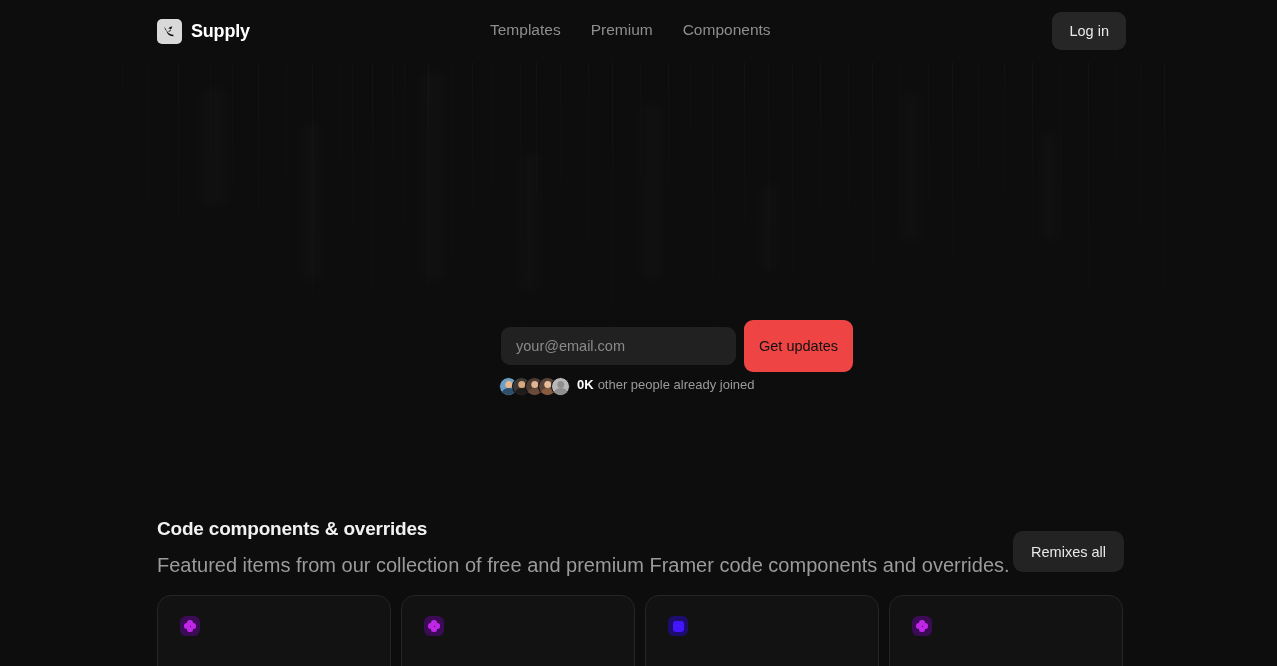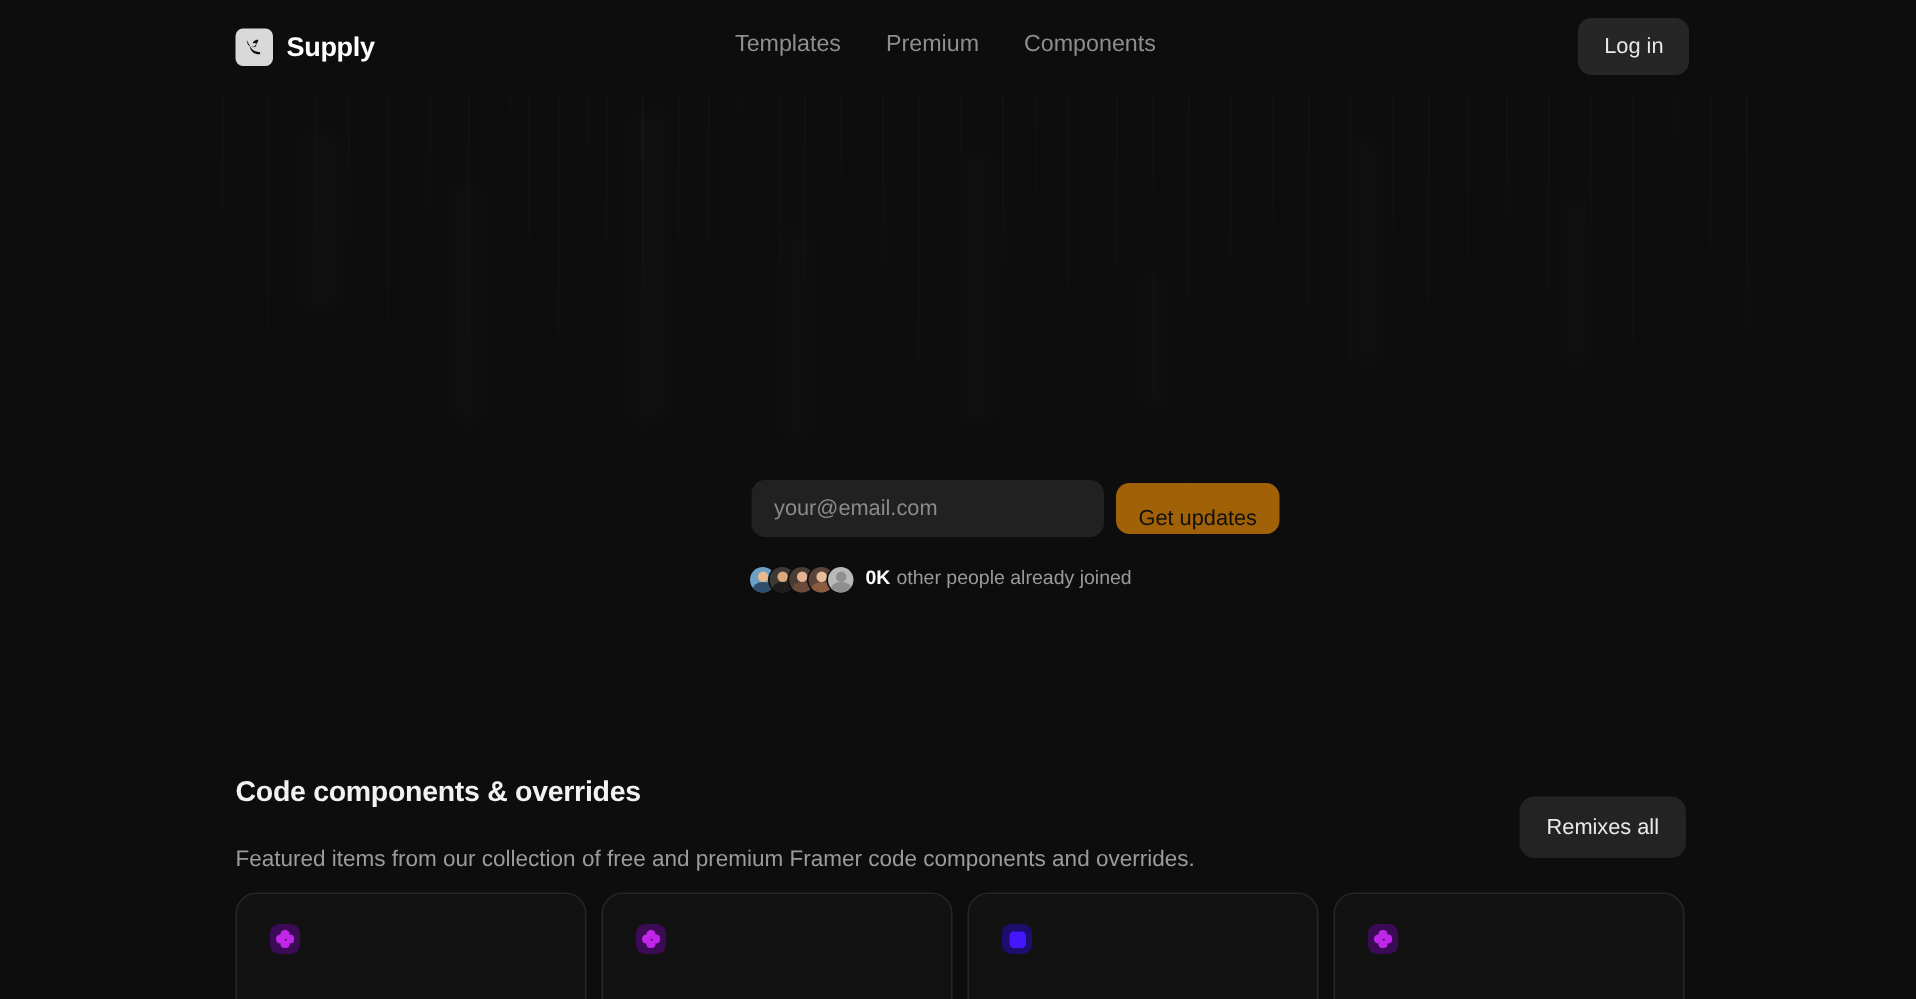--- a/index.html
+++ b/index.html
@@ -76,22 +76,22 @@
     position:absolute; left:462px; top:320px;
     display:flex; align-items:center; gap:8px; z-index:10;margin-left:39px;
   }
   .email-input{
     width:235px; height:38px; border:none; border-radius:9px;
     background:#212121; color:#e8e8e8;
     padding:0 15px; font-size:14.5px; font-family:inherit; outline:none;
   }
   .email-input::placeholder{ color:#8a8a8a; }
   .btn-updates{
-    height:34px; padding:16px 15px; border:none; border-radius:9px;
-    background:#a16207; color:#111111; font-size:14.5px;
+    height:52px; padding:16px 15px; border:none; border-radius:9px;
+    background:#ef4444; color:#111111; font-size:14.5px;
     font-family:inherit; cursor:pointer; white-space:nowrap;
   }
 
   .social-proof{
     position:absolute; left:499px; top:377px;
     display:flex; z-index:10;
   }
   .avatars{ display:flex; align-items:center; margin-right:7px; }
   .avatar{
     width:19px; height:19px; border-radius:50%;
@@ -112,21 +112,21 @@
   .proof-text{ color:#9a9a9a; font-size:13px; margin-left:4px; }
 
   
   .section-head{
     position:absolute; left:157px; top:518px; z-index:10;
   }
   .section-title{
     color:#f2f2f2; font-size:19px; font-weight:700; letter-spacing:-0.2px;
   }
   .section-sub{
-    color:#9b9b9b; font-size:15px; margin-top:24px;
+    color:#9b9b9b; font-size:20px; margin-top:14px;
   }
   .btn-explore{
     position:absolute; right:153px; top:531px;
     height:41px; padding:0 18px; border:none; border-radius:10px;
     background:#232323; color:#e9e9e9; font-size:14.5px;
     font-family:inherit; cursor:pointer; white-space:nowrap; z-index:10;
   }
 
   
   .cards{

